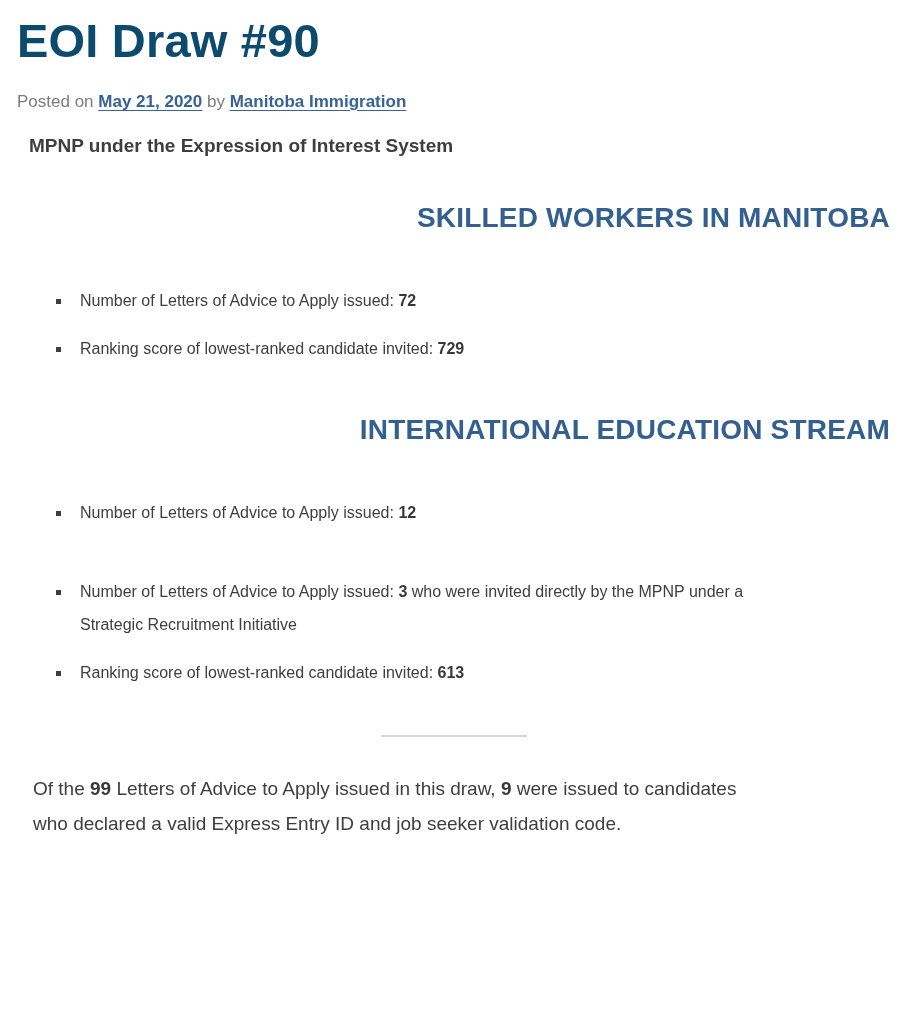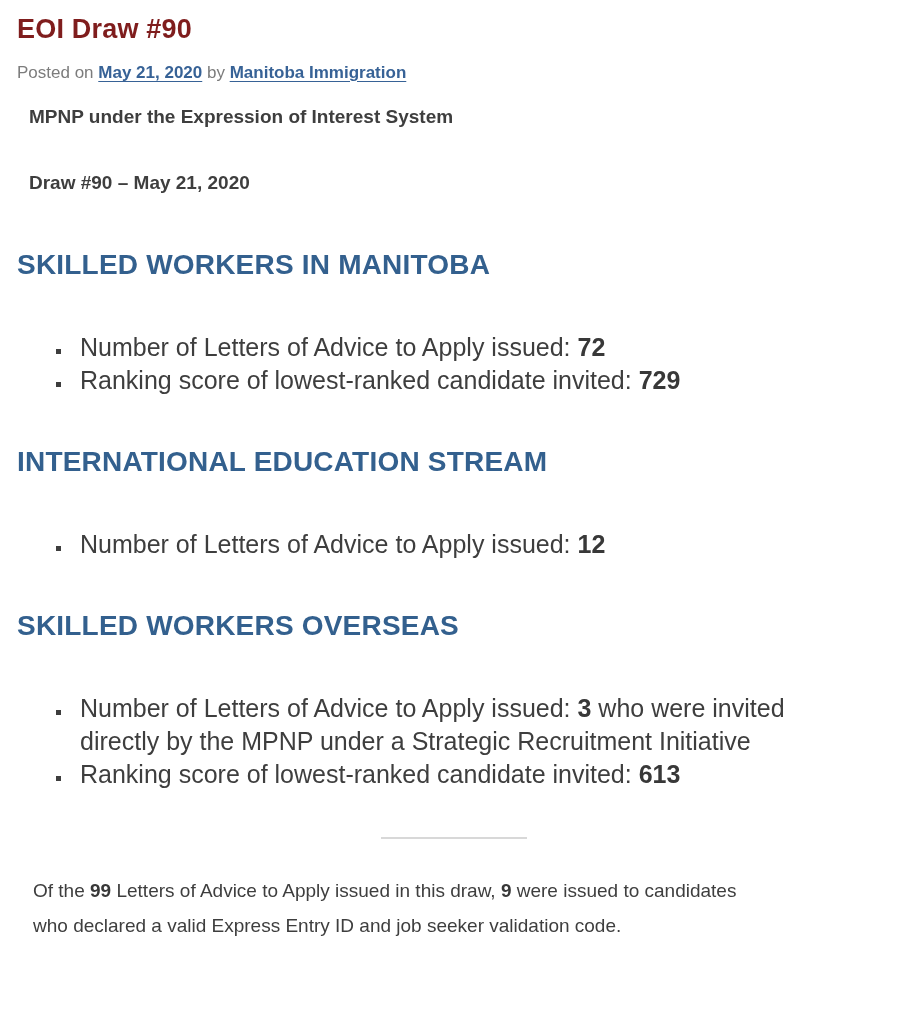--- a/index.html
+++ b/index.html
@@ -6,25 +6,25 @@
   html, body { margin: 0; padding: 0; background: #ffffff; }
   body {
     width: 920px;
     min-height: 1023px;
     font-family: "Liberation Sans", "DejaVu Sans", sans-serif;
     color: #3e3e3e;
   }
   .container { padding: 14px 30px 20px 17px; }
 
   .page-title {
-    font-size: 27px;
+    font-size: 47px;
     font-weight: 700;
-    color: #7f1d1d;
+    color: #0c4a6e;
     line-height: 1.15;
-    margin: 0 0 17px 0;
+    margin: 0 0 23px 0;
     letter-spacing: 0.2px;
   }
 
   .byline {
     font-size: 17px;
     color: #7c7c7c;
     margin: 0 0 20px 0;
     line-height: 22px;
   }
   .byline a {
@@ -44,33 +44,35 @@
   }
   .lead.draw-line { margin-bottom: 50px; }
 
   .section-heading {
     font-size: 28px;
     font-weight: 700;
     color: #33608e;
     line-height: 38px;
     margin: 0 0 47px 0;
     letter-spacing: 0.2px;
+    text-align: right;
   }
 
   ul.stat-list {
     margin: 0 0 46px 0;
     padding: 0 0 0 55px;
     list-style-type: square;
   }
   ul.stat-list li {
-    font-size: 25px;
+    font-size: 16px;
     line-height: 33px;
     color: #3e3e3e;
     max-width: 730px;
     padding-left: 8px;
+    margin-top: 15px;
   }
   ul.stat-list li::marker { color: #3e3e3e; font-size: 15px; }
   ul.stat-list strong { font-weight: 700; color: #383838; }
 
   hr.divider {
     width: 146px;
     border: none;
     border-top: 2px solid #d8d8d8;
     margin: 0 auto 34px auto;
   }
@@ -90,34 +92,32 @@
 <div class="container">
 
   <h1 class="page-title">EOI Draw #90</h1>
 
   <p class="byline">
     <span>Posted on </span><a>May 21, 2020</a><span> by </span><a>Manitoba Immigration</a>
   </p>
 
   <p class="lead">MPNP under the Expression of Interest System</p>
 
-  <p class="lead draw-line">Draw #90 – May 21, 2020</p>
 
   <h2 class="section-heading">SKILLED WORKERS IN MANITOBA</h2>
   <ul class="stat-list">
     <li><span>Number of Letters of Advice to Apply issued: </span><strong>72</strong><span></span></li>
     <li><span>Ranking score of lowest-ranked candidate invited: </span><strong>729</strong><span></span></li>
   </ul>
 
   <h2 class="section-heading">INTERNATIONAL EDUCATION STREAM</h2>
   <ul class="stat-list">
     <li><span>Number of Letters of Advice to Apply issued: </span><strong>12</strong><span></span></li>
   </ul>
 
-  <h2 class="section-heading">SKILLED WORKERS OVERSEAS</h2>
   <ul class="stat-list">
     <li><span>Number of Letters of Advice to Apply issued: </span><strong>3</strong><span> who were invited directly by the MPNP under a Strategic Recruitment Initiative</span></li>
     <li><span>Ranking score of lowest-ranked candidate invited: </span><strong>613</strong><span></span></li>
   </ul>
 
   <hr class="divider">
 
   <p class="summary">
     <span>Of the </span><strong>99</strong><span> Letters of Advice to Apply issued in this draw, </span><strong>9</strong><span> were issued to candidates who declared a valid Express Entry ID and job seeker validation code.</span>
   </p>

